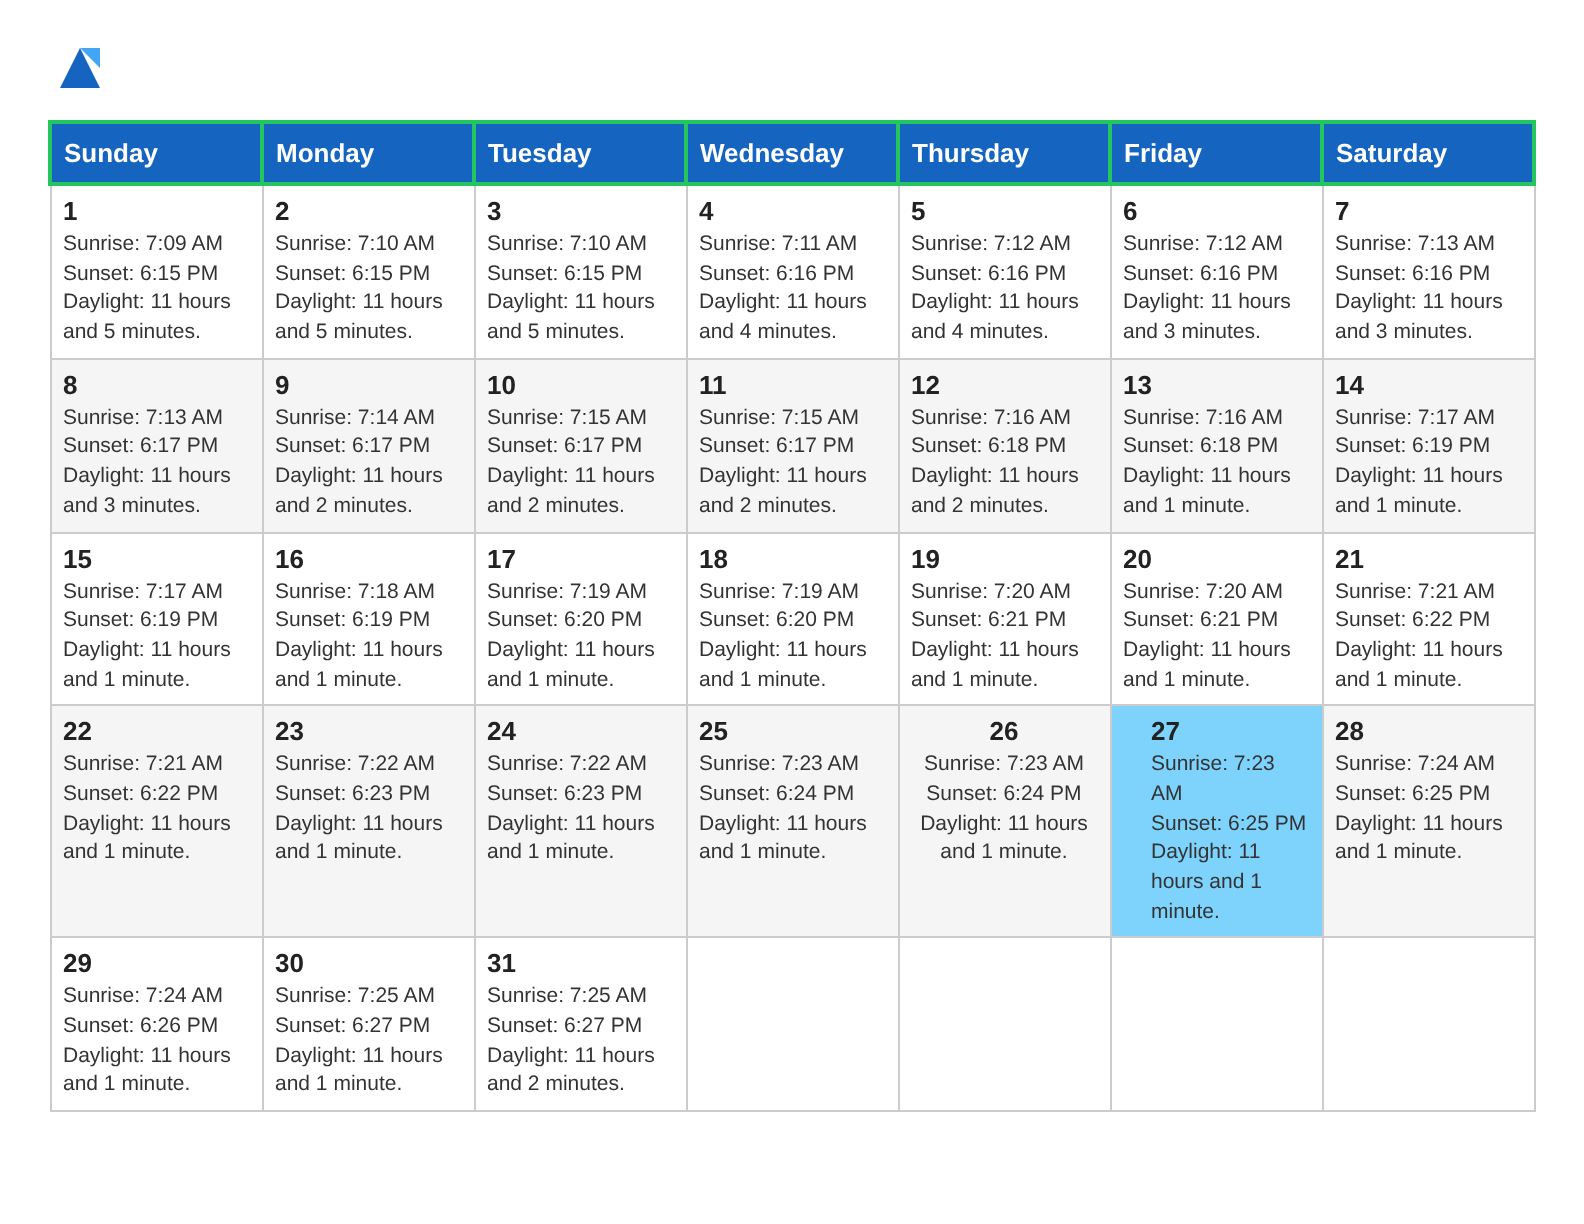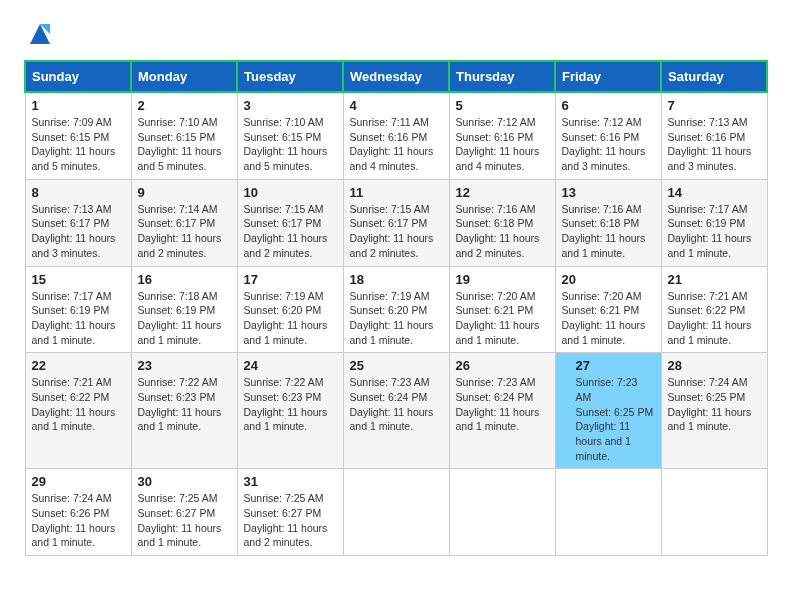--- a/index.html
+++ b/index.html
@@ -331,21 +331,21 @@
         </div>
       </td>
         <td style="background-color: rgb(245, 245, 245); margin-left: 40px;">
         <span class="day-number">25</span>
         <div class="day-info">
           Sunrise: 7:23 AM<br>
           Sunset: 6:24 PM<br>
           Daylight: 11 hours and 1 minute.
         </div>
       </td>
-        <td style="background-color: rgb(245, 245, 245);">
+        <td style="background-color: rgb(245, 245, 245); text-align: center;">
         <span class="day-number">26</span>
         <div class="day-info">
           Sunrise: 7:23 AM<br>
           Sunset: 6:24 PM<br>
           Daylight: 11 hours and 1 minute.
         </div>
       </td>
         <td style="background-color: #7dd3fc; padding-left: 20px;">
         <span class="day-number">27</span>
         <div class="day-info">

